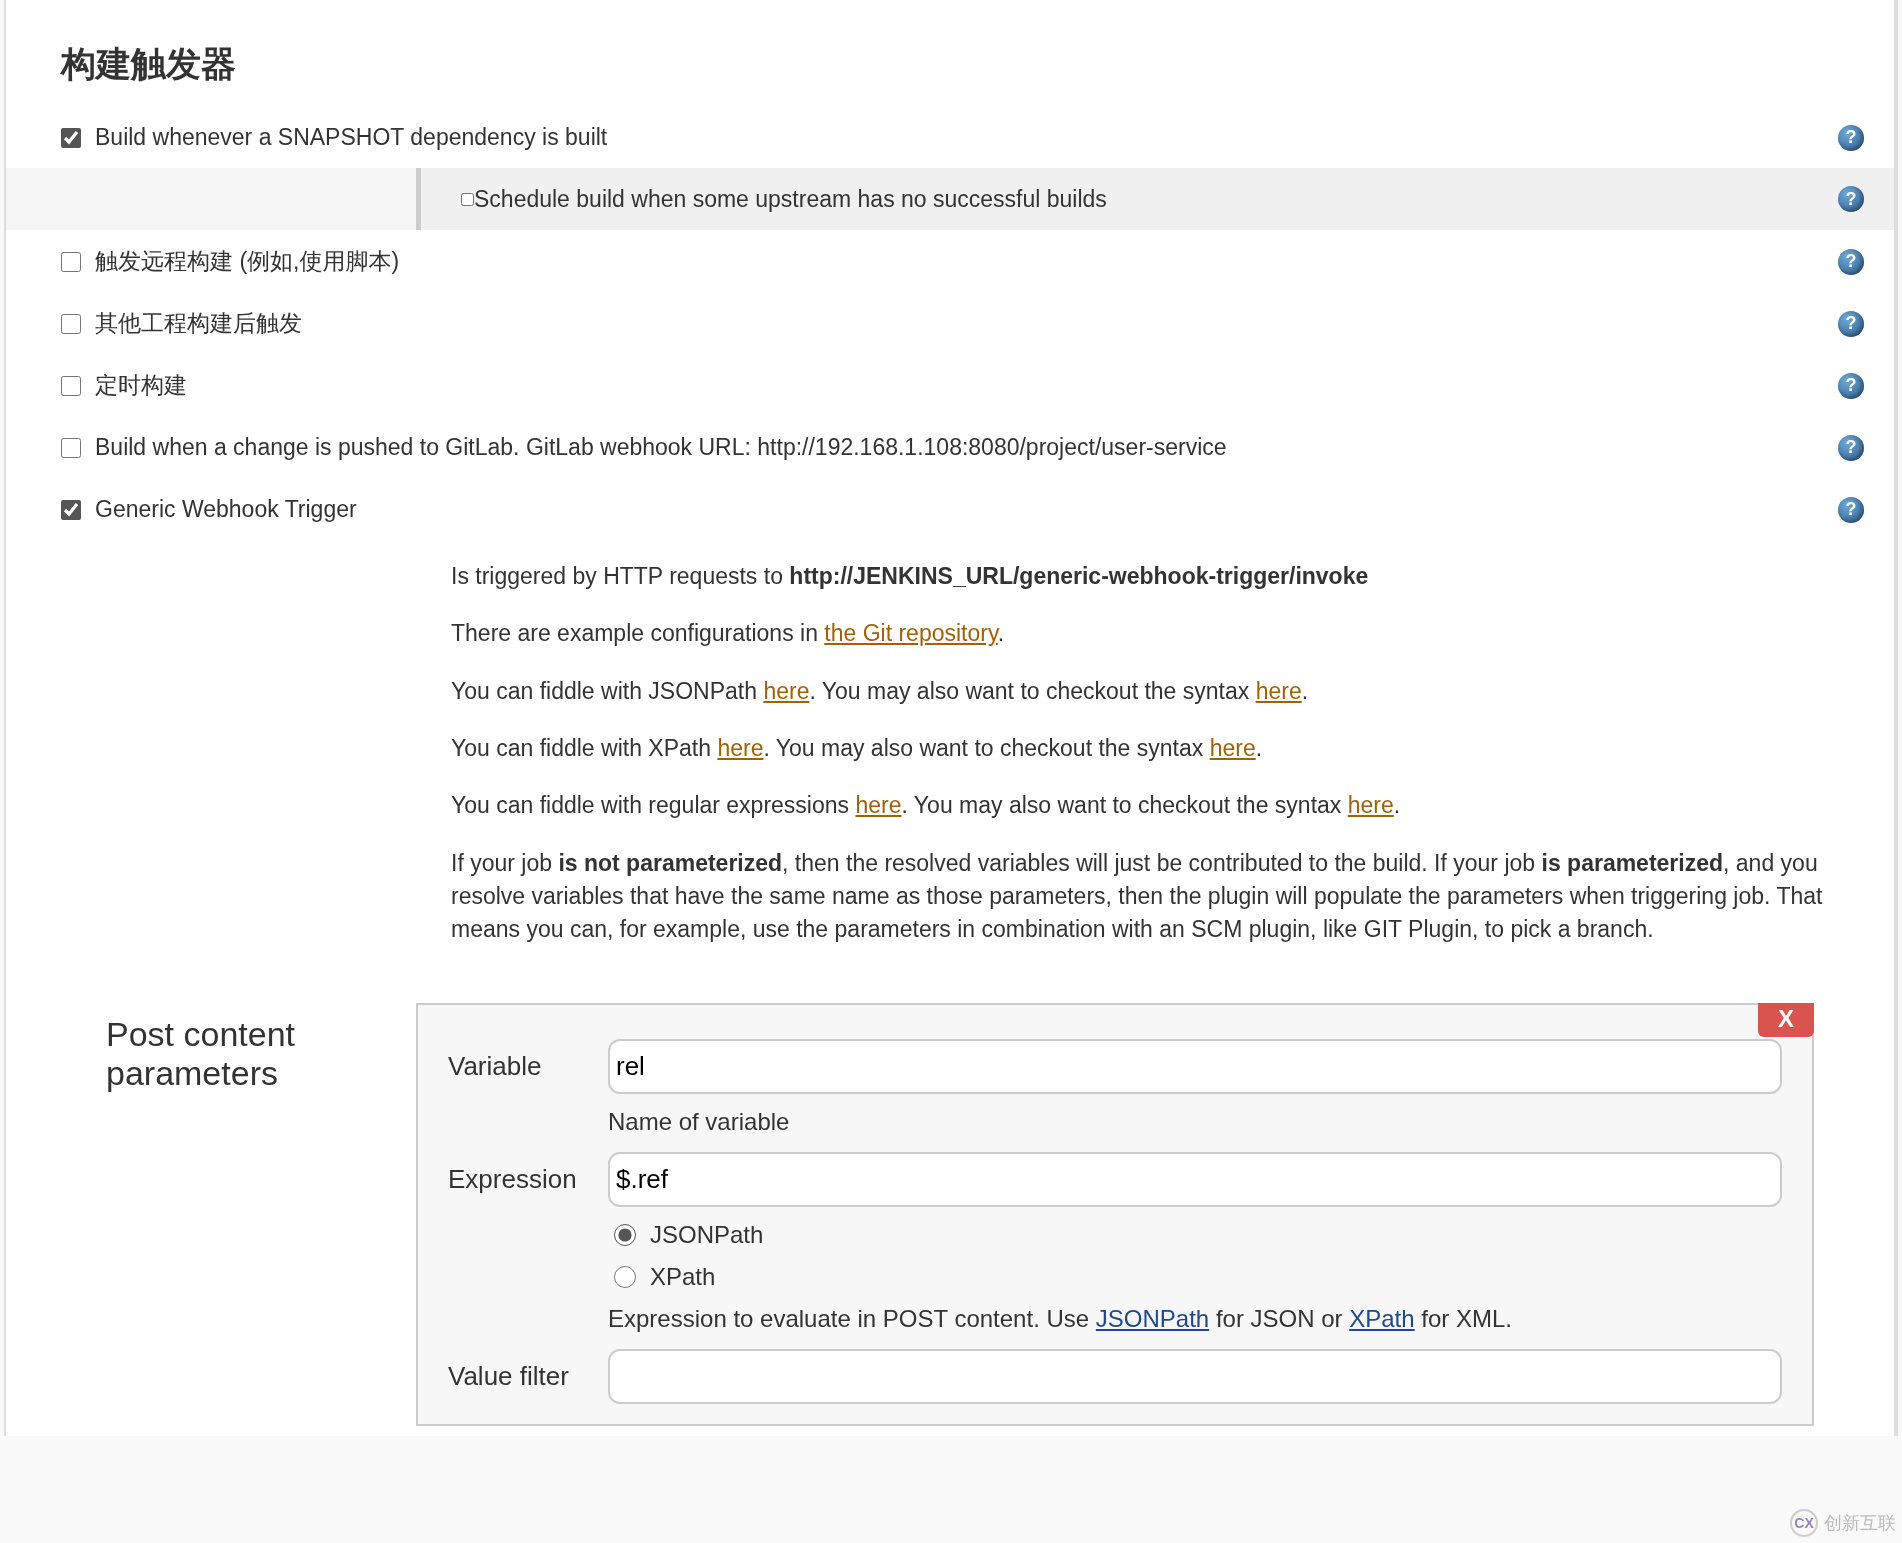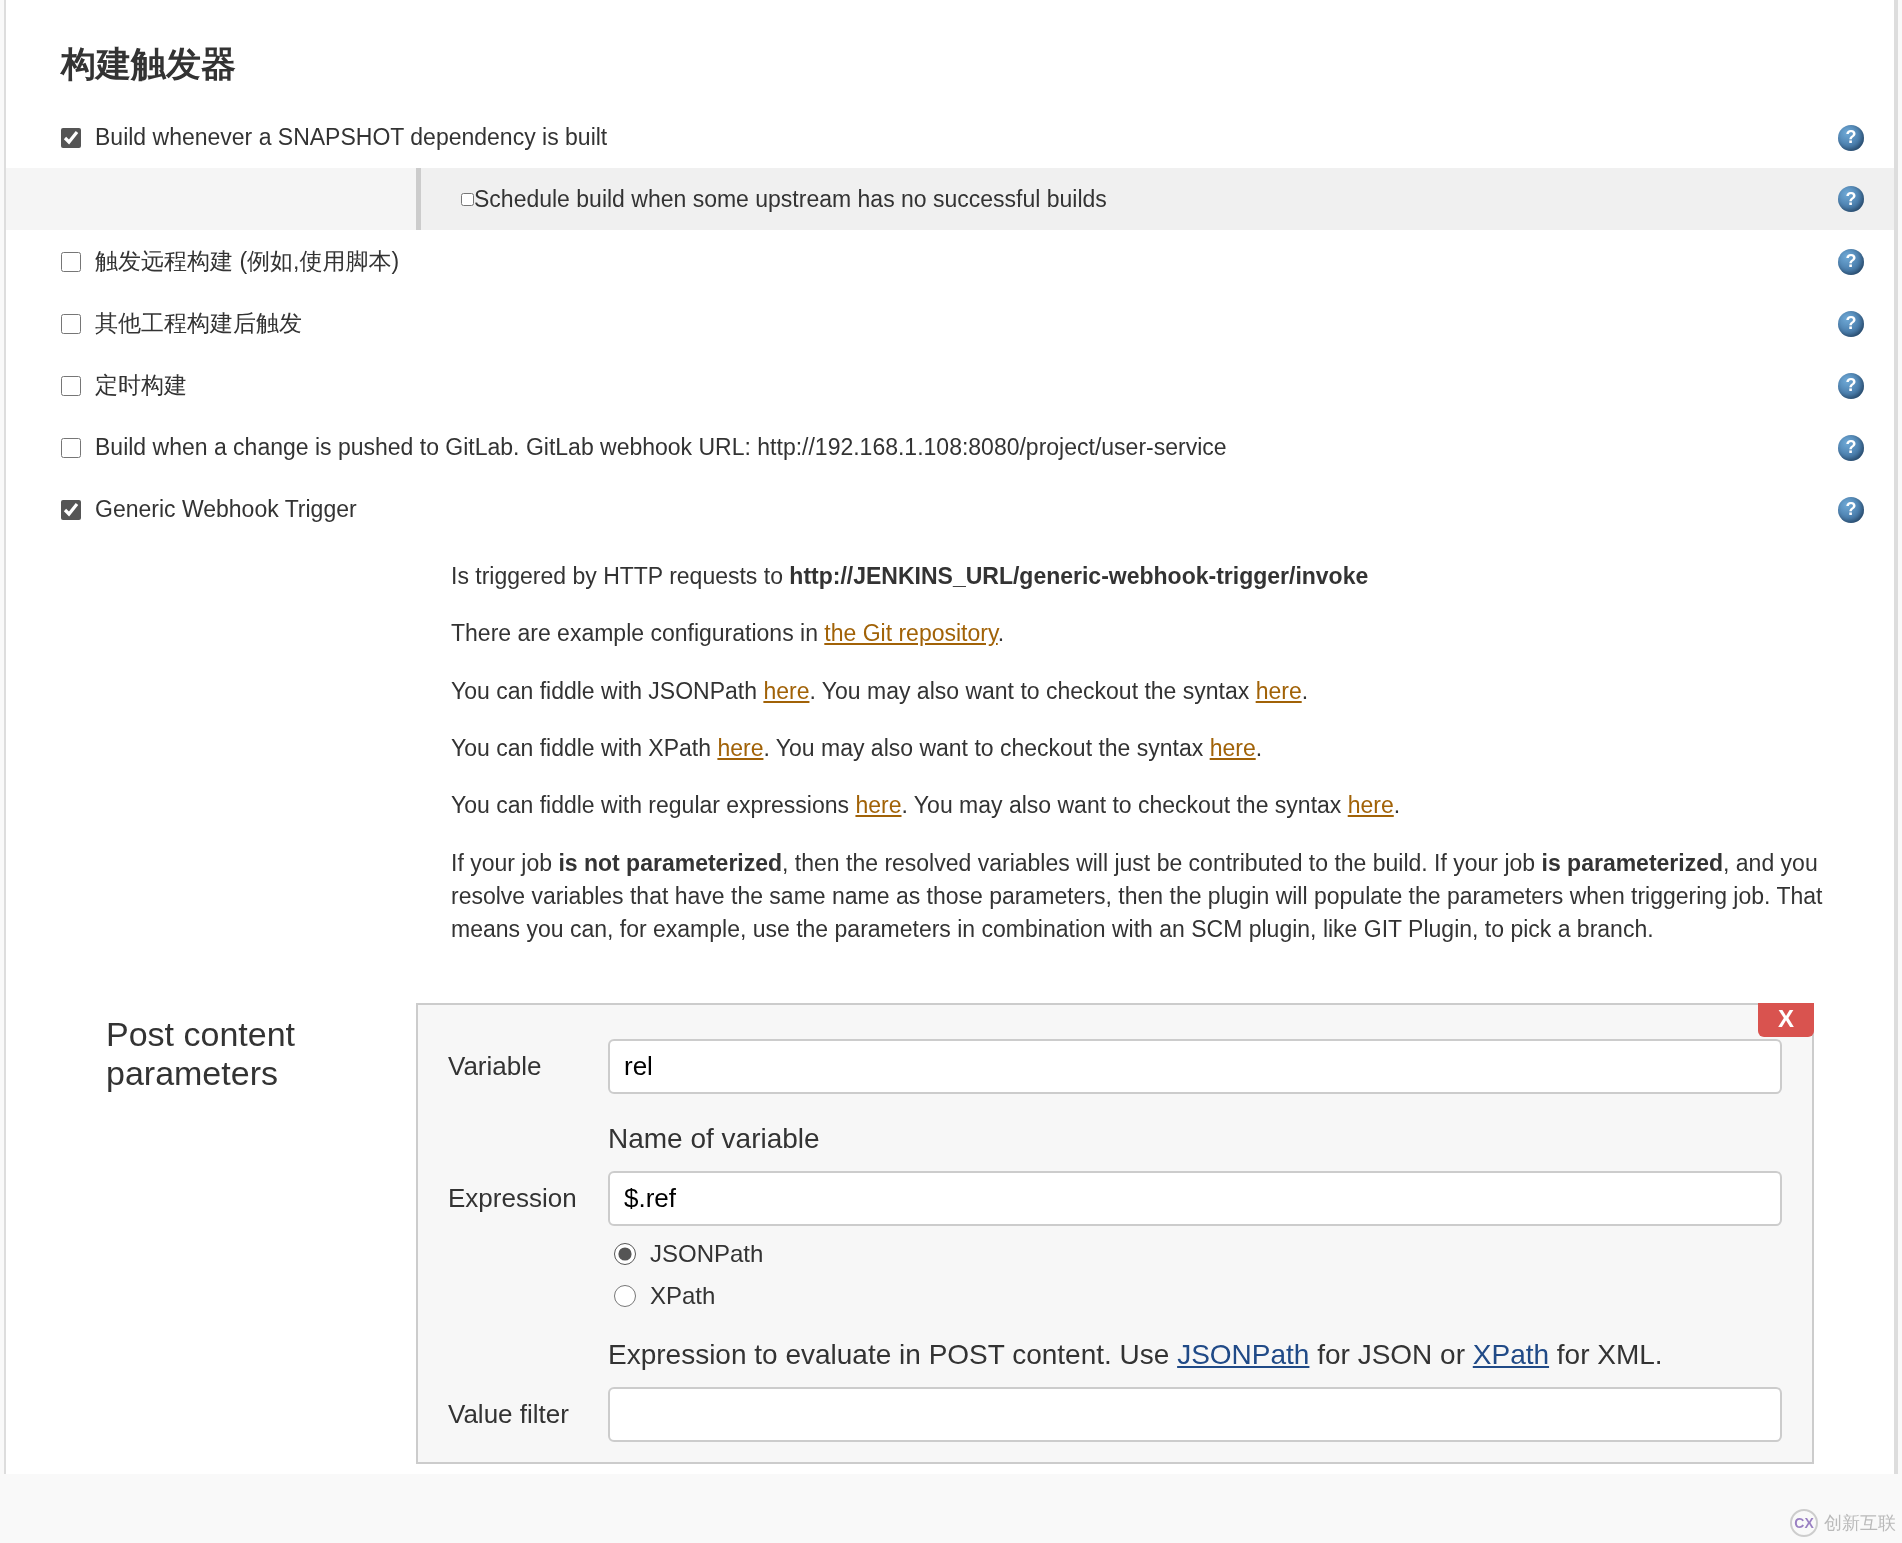--- a/index.html
+++ b/index.html
@@ -102,29 +102,29 @@
   }
   .field-name {
     width: 160px;
     font-size: 26px;
     padding-top: 12px;
   }
   .field-body { flex: 1; }
   .text-input {
     width: 100%;
     font-size: 26px;
-    padding: 10px 14px;
+    padding: 10px 6px;
     border: 2px solid #ccc;
-    border-radius: 6px;
+    border-radius: 12px;
     background: #fff;
   }
   .field-help {
-    font-size: 28px;
+    font-size: 24px;
     color: #333;
-    margin-top: 29px;
+    margin-top: 14px;
   }
   .field-help a { color: #204a87; text-decoration: underline; }
   .radio-row {
     display: flex;
     align-items: center;
     margin: 14px 0 6px 6px;
     font-size: 24px;
   }
   .radio-row input[type=radio] {
     width: 22px; height: 22px;

